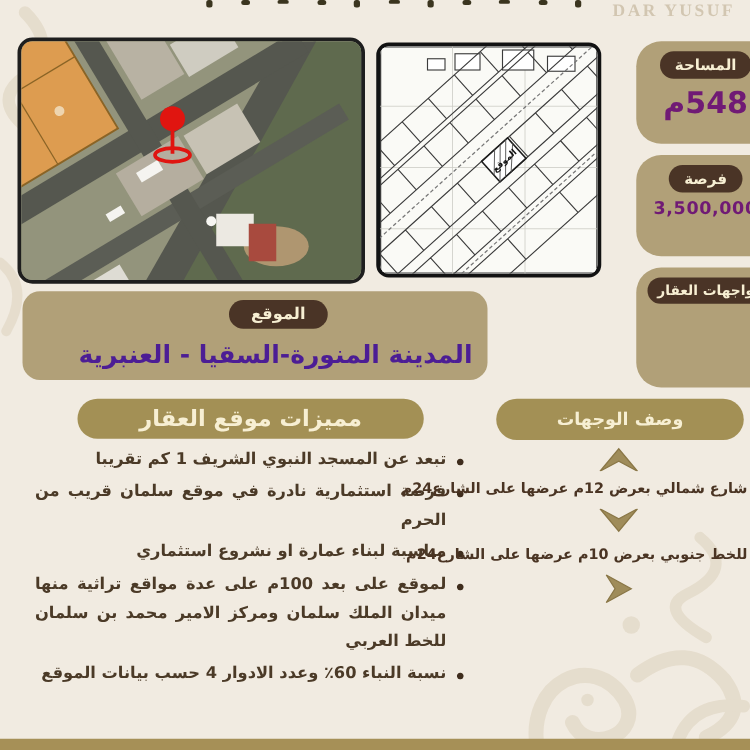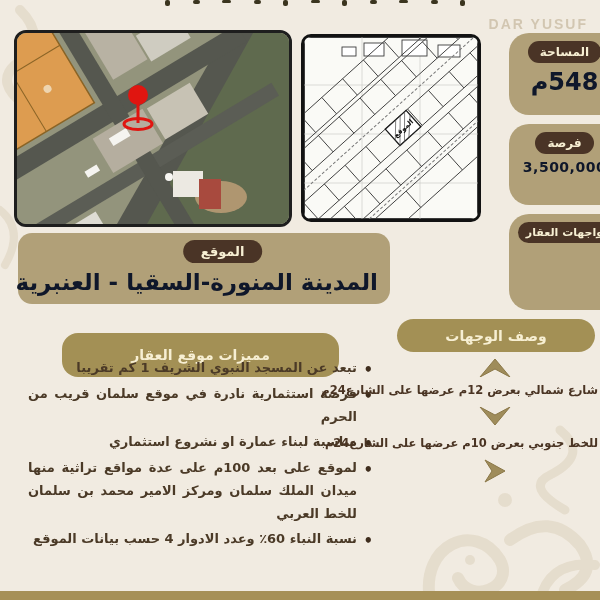--- a/index.html
+++ b/index.html
@@ -9,38 +9,38 @@
   *{margin:0;padding:0;box-sizing:border-box;}
   html,body{width:600px;height:600px;overflow:hidden;}
   body{font-family:"DejaVu Sans",sans-serif;background:var(--page-bg);}
   .page{position:relative;width:600px;height:600px;background:var(--page-bg);overflow:hidden;}
   .wm-svg{position:absolute;inset:0;pointer-events:none;}
   
   .cutdots{position:absolute;left:165px;top:0;width:300px;height:7px;display:flex;justify-content:space-between;align-items:flex-start;}
   .cutdots span{background:#3b351f;border-radius:2px;width:7px;height:4px;display:block;}
   .cutdots span:nth-child(odd){height:6px;width:5px;}
   .cutdots span:nth-child(3n){height:3px;width:9px;border-radius:3px;}
-  .brandwm{position:absolute;top:16px;right:12px;font-family:Liberation Sans, sans-serif;font-size:14px;font-weight:bold;letter-spacing:2px;color:rgba(160,140,100,0.38);}
+  .brandwm{position:absolute;top:2px;right:12px;font-family:Liberation Serif, serif;font-size:14px;font-weight:bold;letter-spacing:2px;color:rgba(160,140,100,0.38);}
   
   .sat{position:absolute;left:14px;top:30px;width:278px;height:197px;border:3px solid #1e1e1e;border-radius:12px;overflow:hidden;background:#93947c;}
   .plot{position:absolute;left:301px;top:34px;width:180px;height:188px;border:3px solid #121212;border-radius:10px;overflow:hidden;background:#fafaf6;}
   
   .badge{position:absolute;left:485px;width:111px;background:var(--badge-bg);border-radius:20px;display:flex;flex-direction:column;align-items:center;padding-top:8px;margin-left:24px;}
   .badge-pill{background:var(--pill-dark);color:var(--cream);border-radius:14px;padding:4px 12px;font-size:12px;font-weight:bold;direction:rtl;white-space:nowrap;}
-  .badge-value{color:#0f172a;font-weight:800;margin-top:5px;direction:rtl;white-space:nowrap;}
+  .badge-value{color:#701a75;font-weight:800;margin-top:5px;direction:rtl;white-space:nowrap;}
   #badge-area{top:33px;height:82px;} #badge-area .badge-value{font-size:24px;}
   #badge-price{top:124px;height:81px;} #badge-price .badge-value{font-size:14px;letter-spacing:.5px;}
   #badge-facades{top:214px;height:96px;} #badge-facades .badge-pill{font-size:11px;padding:4px 8px;}
   #badge-facades .badge-value{font-size:21px;margin-top:10px;}
   
   .loc-card{position:absolute;left:18px;top:233px;width:372px;height:71px;background:var(--badge-bg);border-radius:14px;}
   .loc-pill{position:absolute;left:55%;transform:translateX(-50%);top:7px;background:var(--pill-dark);color:var(--cream);border-radius:15px;padding:4px 18px;font-size:13px;font-weight:bold;direction:rtl;}
-  .loc-value{position:absolute;right:12px;bottom:9px;font-size:23px;font-weight:800;color:#0f172a;direction:rtl;white-space:nowrap;}
-  
-  .feat-pill{position:absolute;left:62px;top:333px;width:277px;height:44px;background:var(--pill-olive);border-radius:16px;color:var(--cream);font-size:14px;font-weight:bold;display:flex;align-items:center;justify-content:center;direction:rtl;}
+  .loc-value{position:absolute;right:12px;bottom:9px;font-size:20px;font-weight:800;color:#4c1d95;direction:rtl;white-space:nowrap;}
+  
+  .feat-pill{position:absolute;left:62px;top:319px;width:277px;height:32px;background:var(--pill-olive);border-radius:16px;color:var(--cream);font-size:18px;font-weight:bold;display:flex;align-items:center;justify-content:center;direction:rtl;}
   .feat-list{position:absolute;left:28px;top:357px;width:345px;list-style:none;direction:rtl;text-align:justify;color:#4b3a27;font-size:13px;font-weight:bold;line-height:1.75;}
   .feat-list li{position:relative;padding-right:16px;margin-bottom:3px;}
   .feat-list li::before{content:"\2022";position:absolute;right:0;top:0;color:#3f2d1d;font-size:15px;}
   
   .fd-pill{position:absolute;left:397px;top:319px;width:198px;height:33px;background:var(--pill-olive);border-radius:17px;color:var(--cream);font-size:14px;font-weight:bold;display:flex;align-items:center;justify-content:center;direction:rtl;}
   .chev{position:absolute;}
   .street{position:absolute;left:386px;width:212px;text-align:center;direction:rtl;font-size:11.5px;font-weight:800;color:#4a3423;white-space:nowrap;}
   #street-0{top:383px;} #street-1{top:436px;} #street-2{top:494px;}
   #chev-up{left:478px;top:357px;} #chev-down{left:478px;top:407px;} #chev-right{left:483px;top:458px;}
   .footer-bar{position:absolute;left:0;top:591px;width:600px;height:9px;background:var(--footer-bar);}

